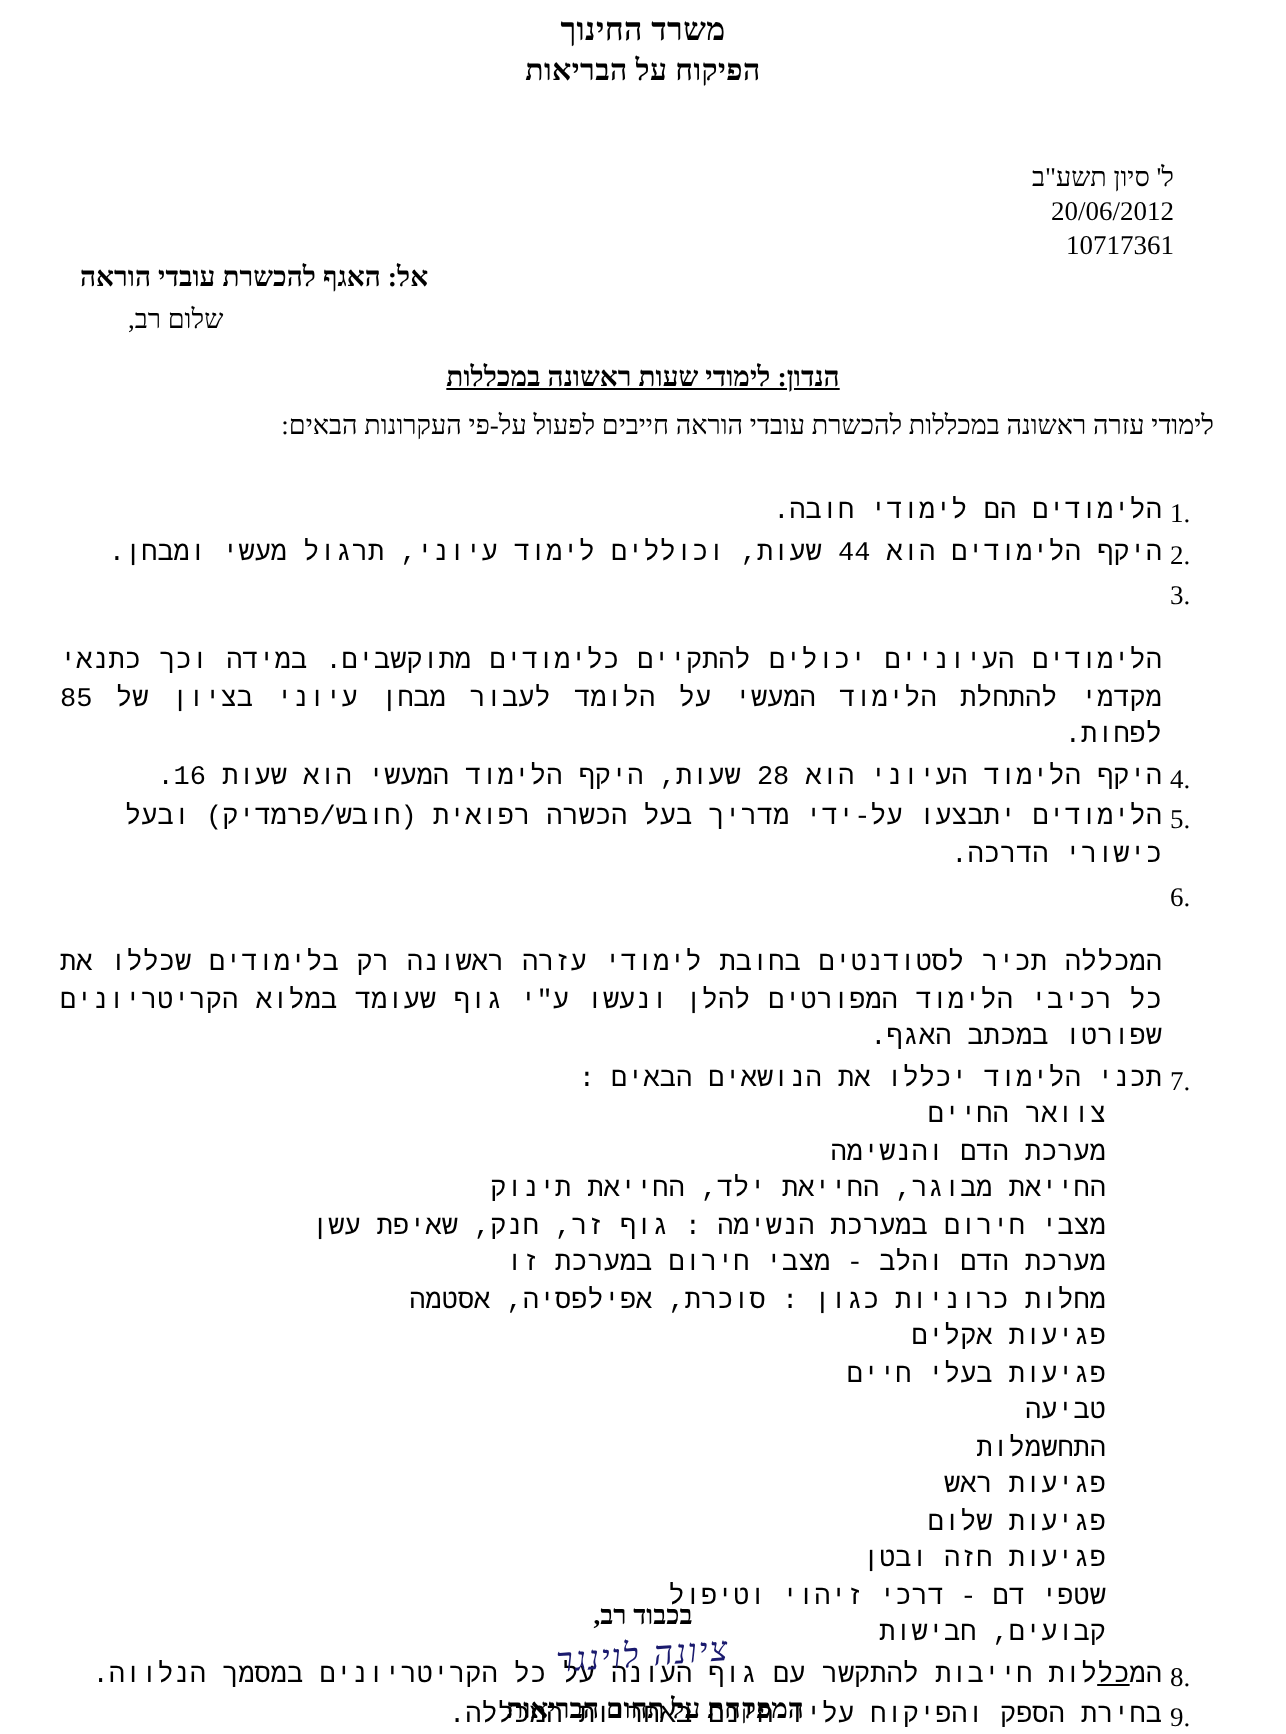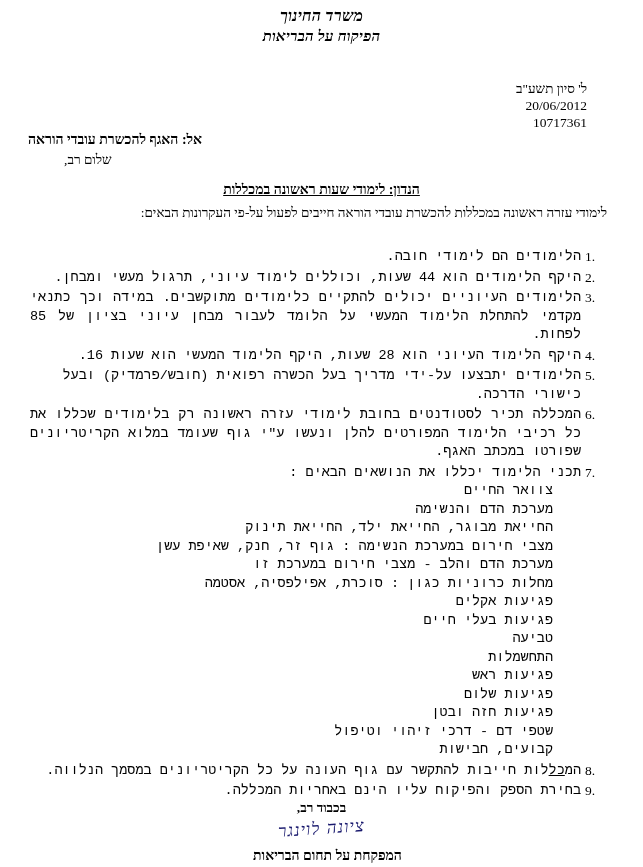--- a/index.html
+++ b/index.html
@@ -26,21 +26,20 @@
   
   .letterhead {
     text-align: center;
     padding-top: 6px;
   }
   .letterhead .line {
     font-weight: bold;
     font-size: 15.5px;
     line-height: 20px;
     letter-spacing: 0.2px;
-    font-style: italic;
   }
   .letterhead .line1 { font-size: 16px; }
   .letterhead .line2 { font-size: 15px; }
   .letterhead .line3 { font-size: 15px; }
 
   
   .meta-block {
     position: absolute;
     top: 80px;
     right: 56px;
@@ -50,21 +49,21 @@
     line-height: 17px;
   }
   .meta-block div { white-space: nowrap; }
 
   
   .addressee {
     position: absolute;
     top: 130px;
     right: 0;
     left: 0;
-    padding-left: 28px;
+    padding-left: 40px;
     text-align: left;
     font-size: 14px;
     font-weight: bold;
     line-height: 20px;
   }
   .greeting {
     position: absolute;
     top: 152px;
     left: 0; right: 0;
     padding-left: 40px;
@@ -120,20 +119,21 @@
     direction: ltr;
   }
   .clause .body {
     flex: 1 1 auto;
     text-align: right;
     font-family: Liberation Mono, monospace;
   }
   .clause.justify .body {
     text-align: justify;
     text-align-last: right;
+    margin-top: 34px;
   }
   .clause .body .sub {
     display: block;
     text-align: right;
     padding-right: 28px;
   }
   .u { text-decoration: underline; }
 
   
   .signoff {

